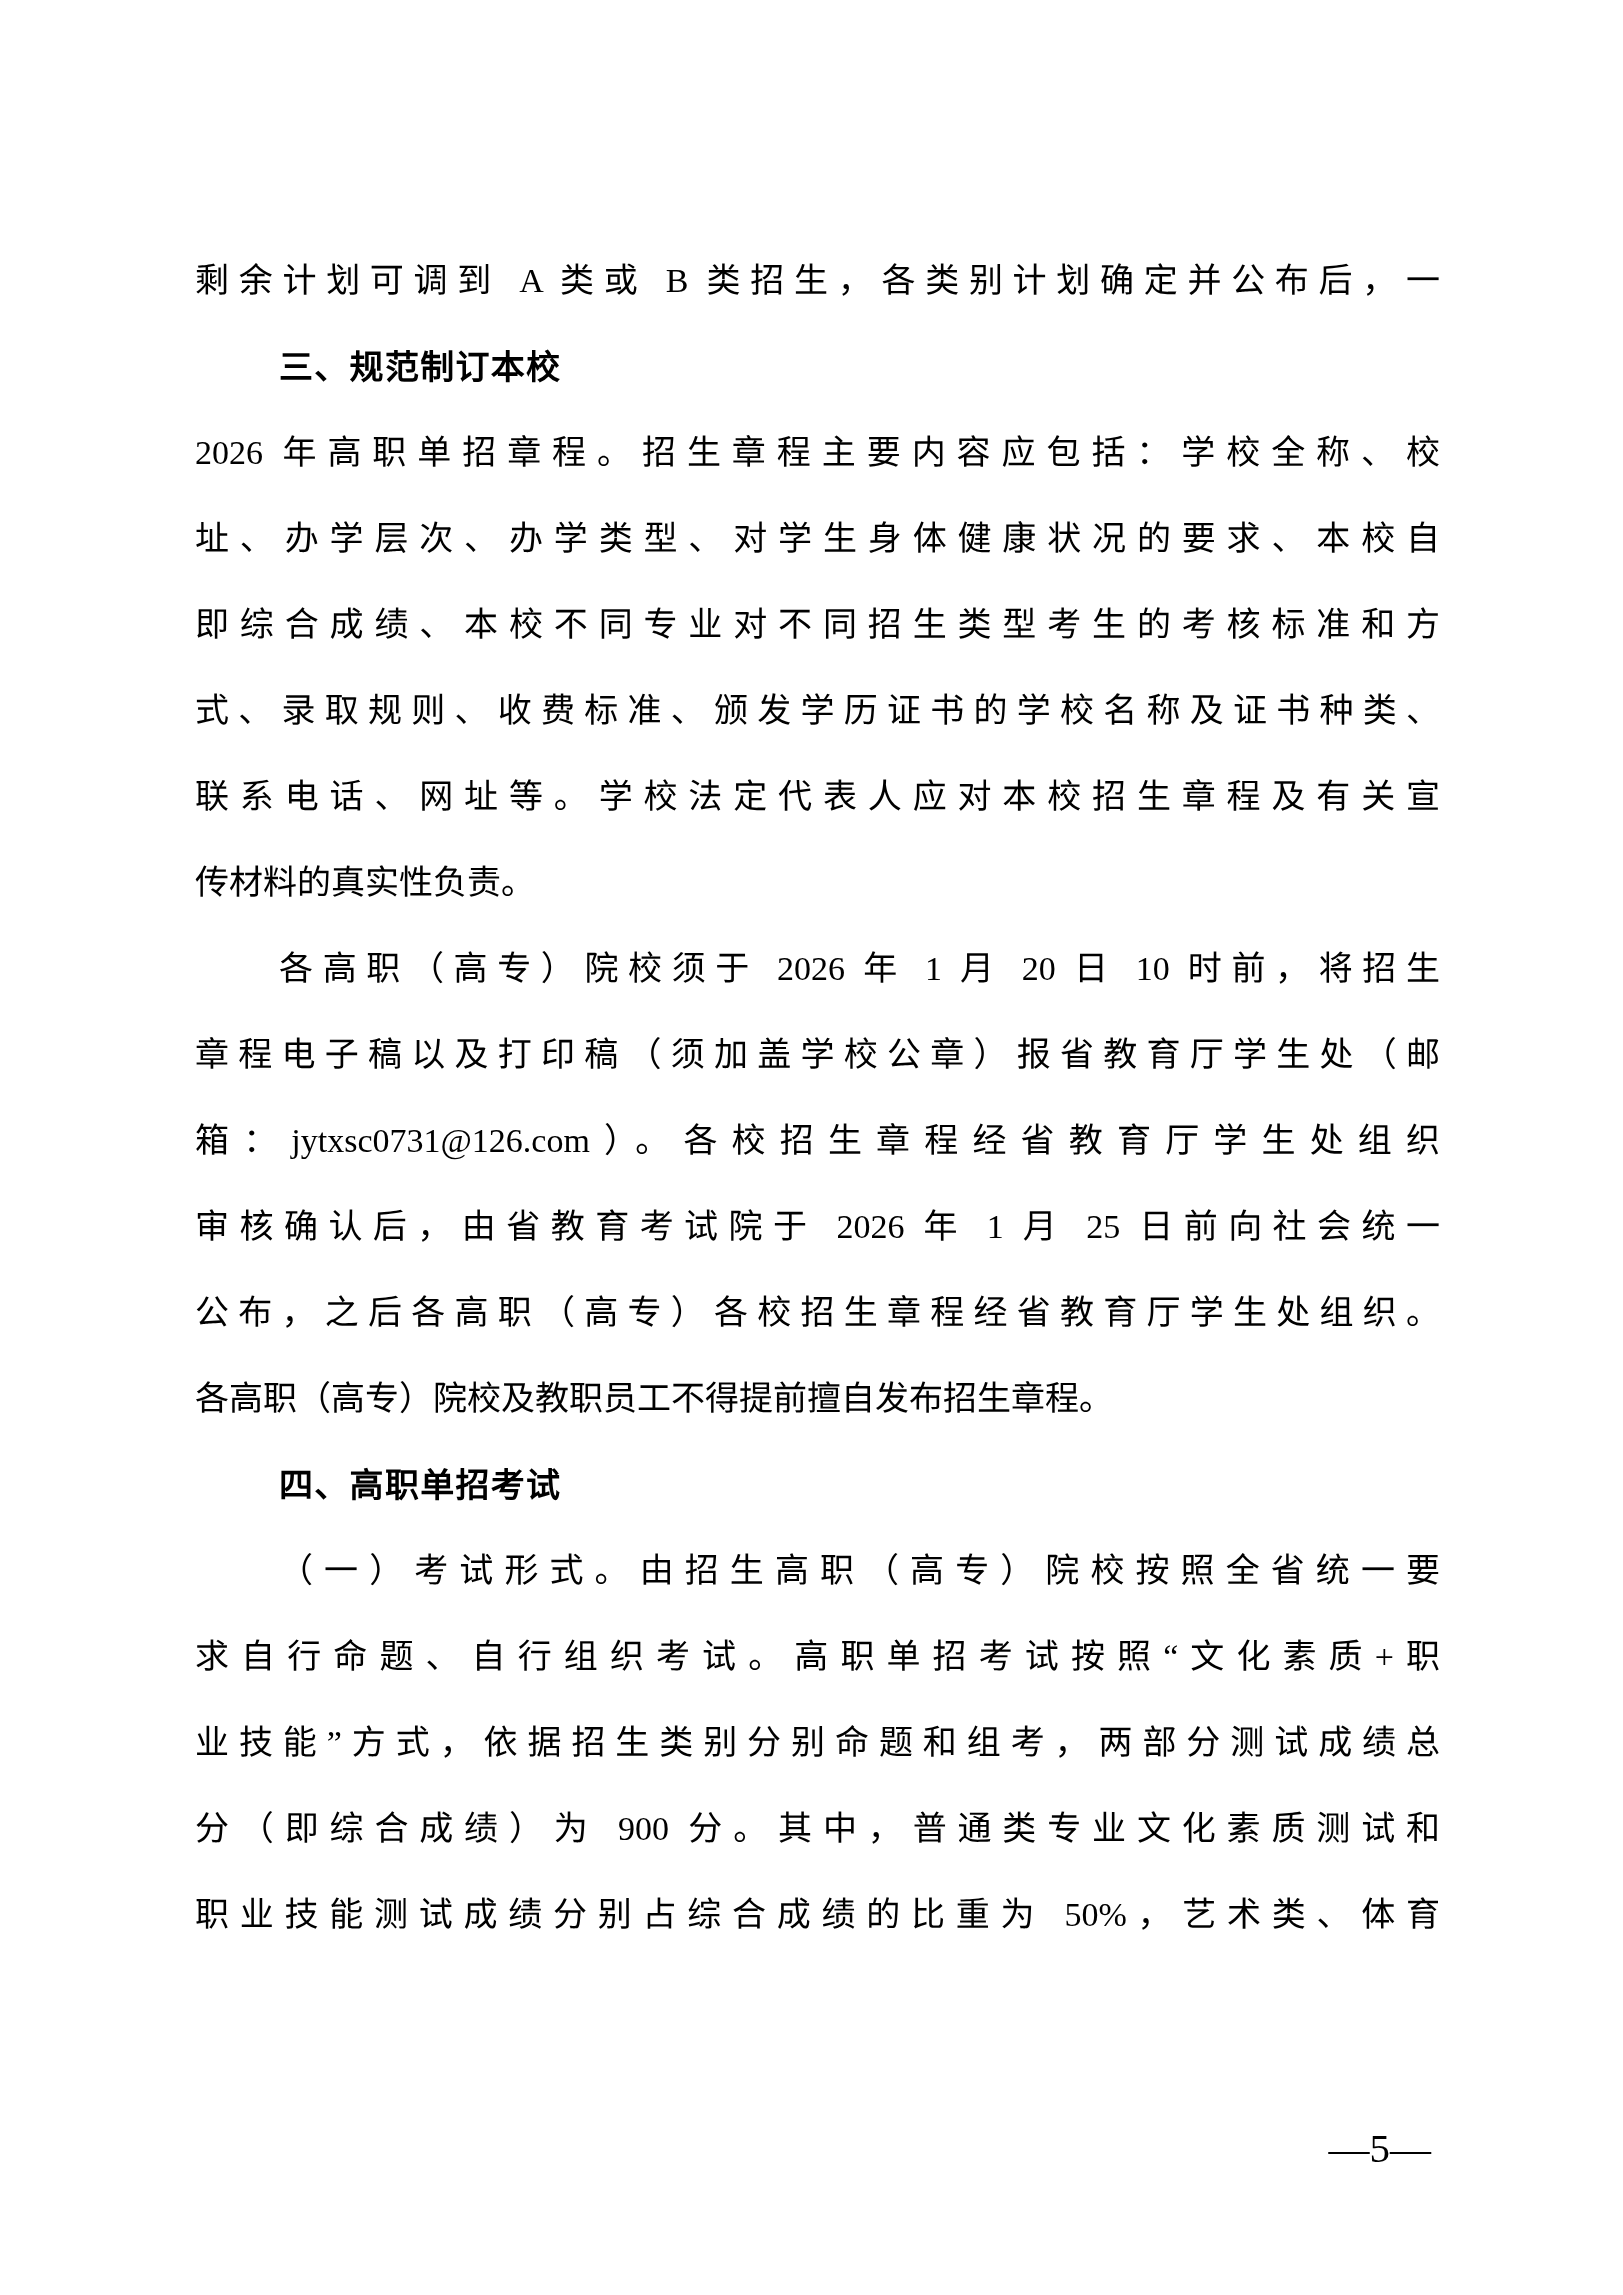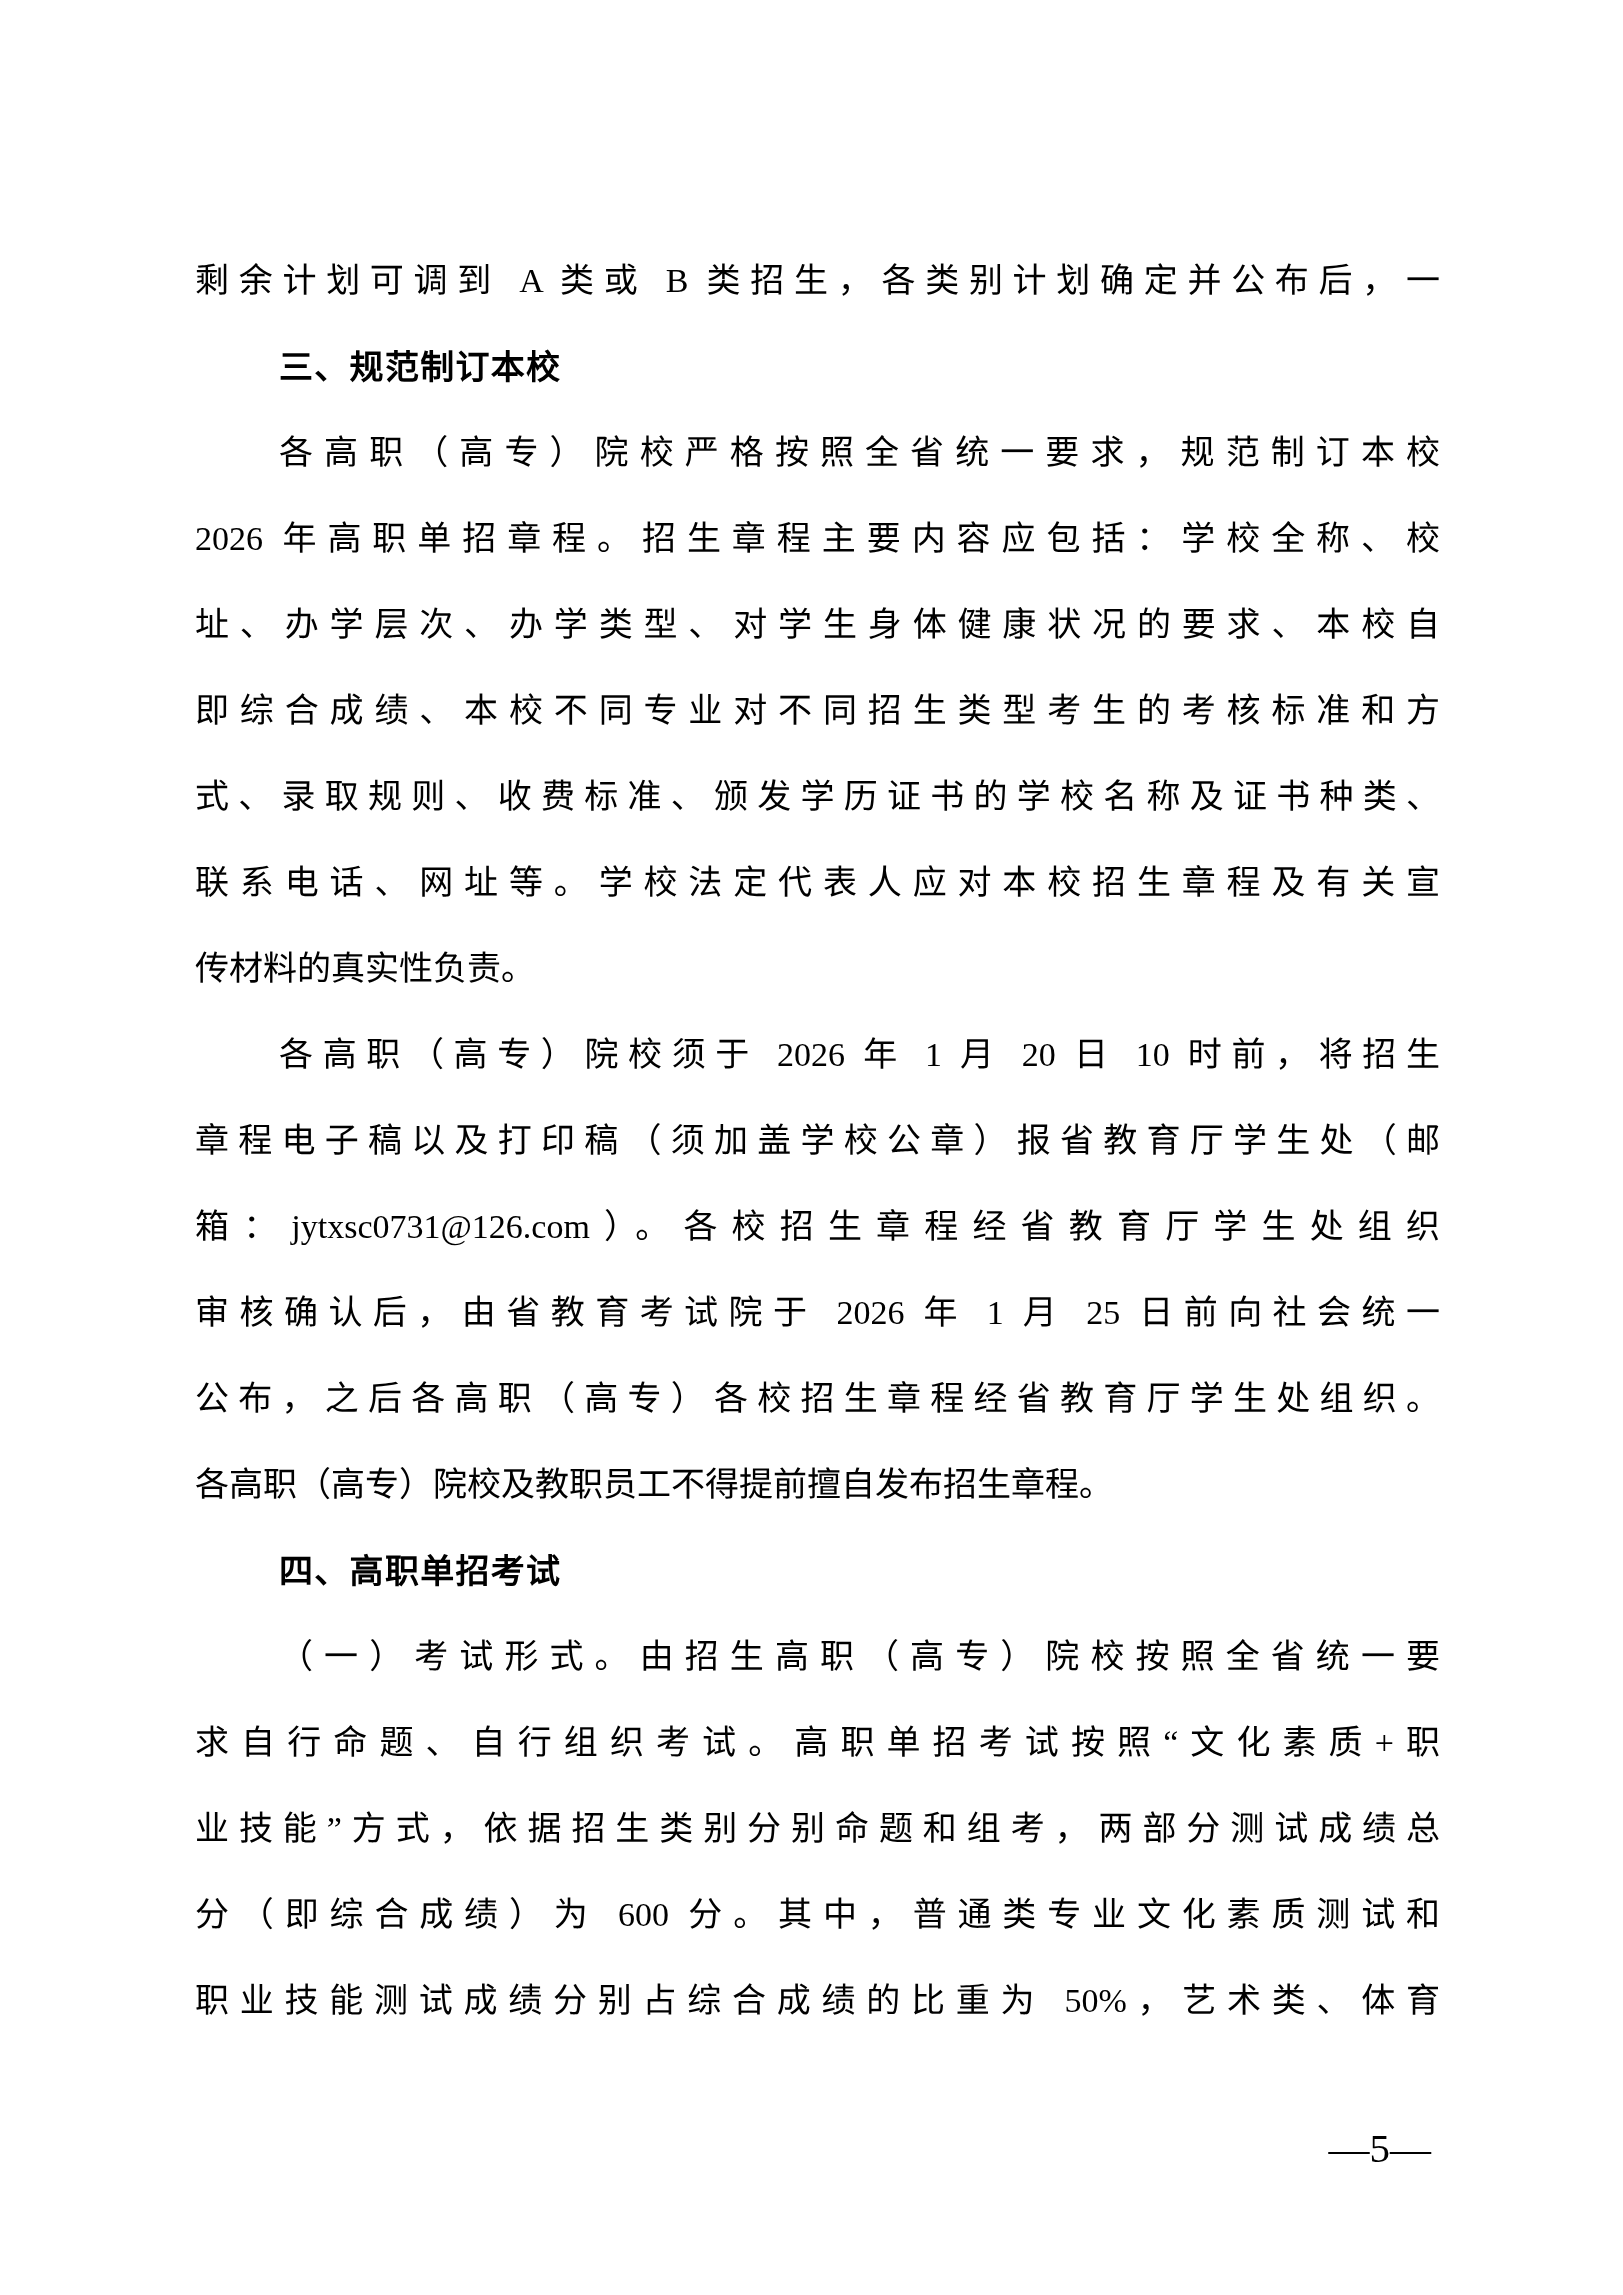--- a/index.html
+++ b/index.html
@@ -55,35 +55,34 @@
     color: #000000;
   }
 </style>
 </head>
 <body>
 
 <div class="page">
   <div class="text-block">
     <div class="line">剩余计划可调到 A 类或 B 类招生，各类别计划确定并公布后，一</div>
     <div class="line heading indent">三、规范制订本校</div>
-    <div class="line indent">各高职（高专）院校严格按照全省统一要求，规范制订本校</div>
     <div class="line">2026 年高职单招章程。招生章程主要内容应包括：学校全称、校</div>
     <div class="line">址、办学层次、办学类型、对学生身体健康状况的要求、本校自</div>
     <div class="line">即综合成绩、本校不同专业对不同招生类型考生的考核标准和方</div>
     <div class="line">式、录取规则、收费标准、颁发学历证书的学校名称及证书种类、</div>
     <div class="line">联系电话、网址等。学校法定代表人应对本校招生章程及有关宣</div>
     <div class="line para-end">传材料的真实性负责。</div>
     <div class="line indent">各高职（高专）院校须于 2026 年 1 月 20 日 10 时前，将招生</div>
     <div class="line">章程电子稿以及打印稿（须加盖学校公章）报省教育厅学生处（邮</div>
     <div class="line">箱：jytxsc0731@126.com）。各校招生章程经省教育厅学生处组织</div>
     <div class="line">审核确认后，由省教育考试院于 2026 年 1 月 25 日前向社会统一</div>
     <div class="line">公布，之后各高职（高专）各校招生章程经省教育厅学生处组织。</div>
     <div class="line para-end">各高职（高专）院校及教职员工不得提前擅自发布招生章程。</div>
     <div class="line heading indent">四、高职单招考试</div>
     <div class="line indent">（一）考试形式。由招生高职（高专）院校按照全省统一要</div>
     <div class="line">求自行命题、自行组织考试。高职单招考试按照“文化素质+职</div>
     <div class="line">业技能”方式，依据招生类别分别命题和组考，两部分测试成绩总</div>
-    <div class="line">分（即综合成绩）为 600 分。其中，普通类专业文化素质测试和</div>
+    <div class="line">分（即综合成绩）为 900 分。其中，普通类专业文化素质测试和</div>
     <div class="line">职业技能测试成绩分别占综合成绩的比重为 50%，艺术类、体育</div>
   </div>
   <div class="footer">—5—</div>
 </div>
 
 
 </body></html>

